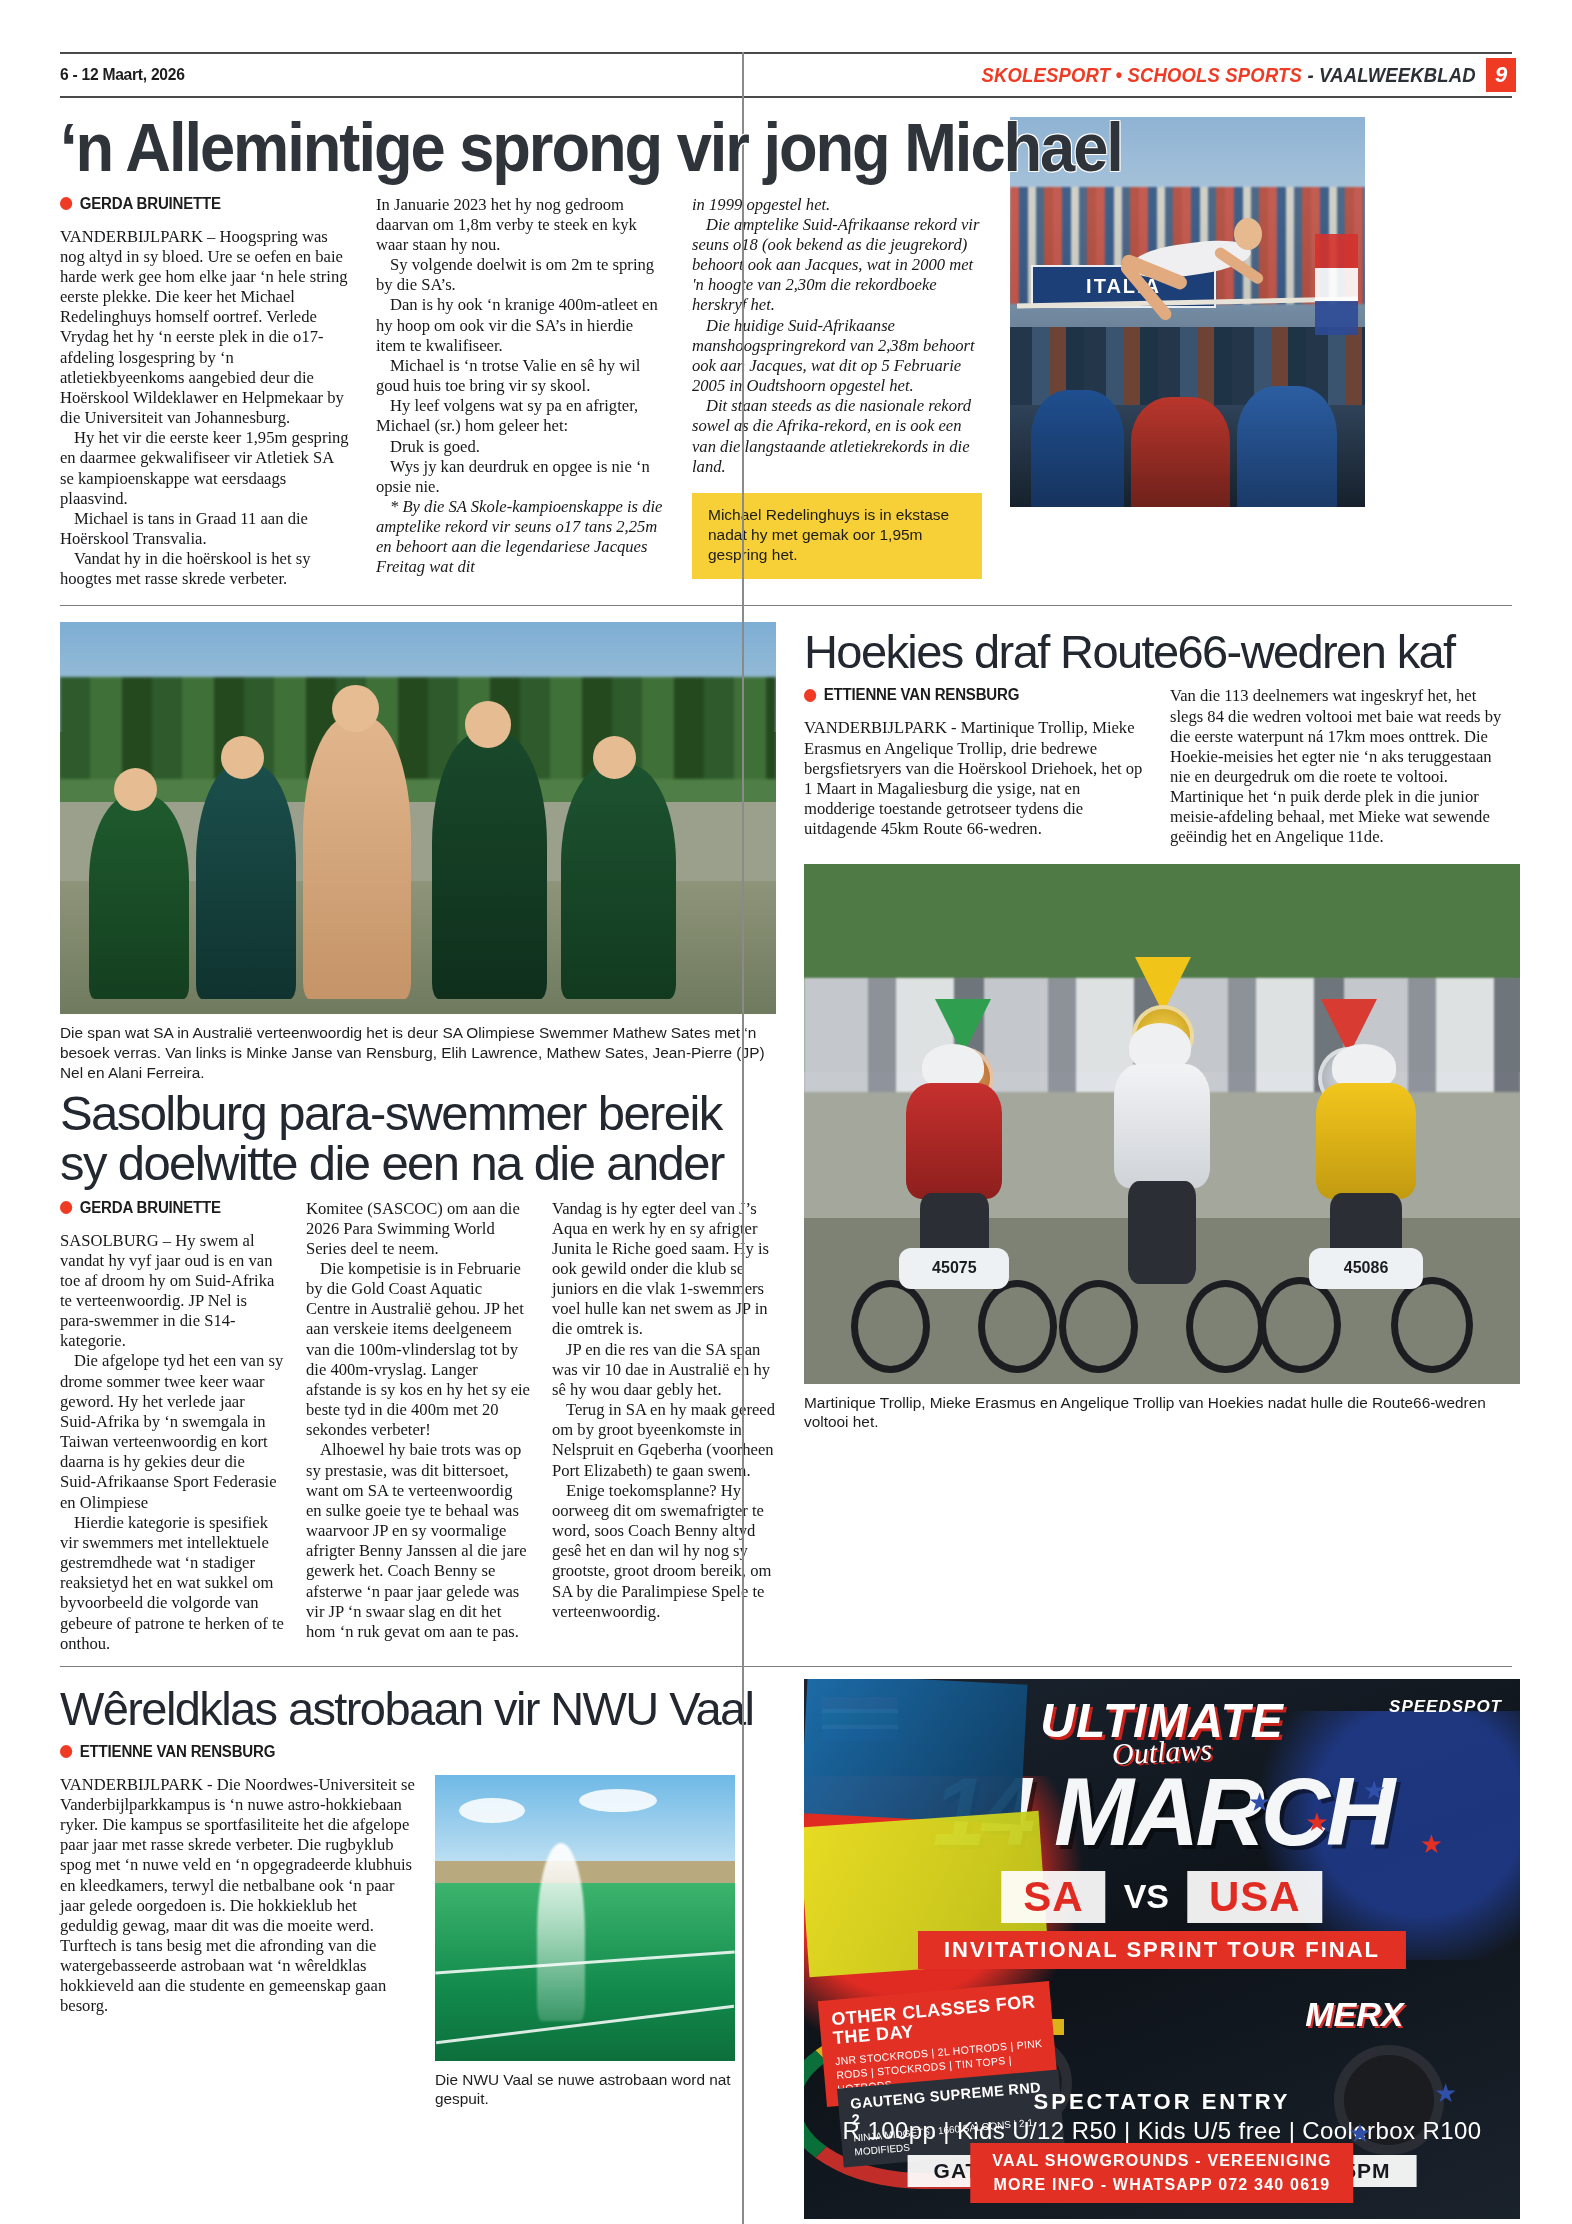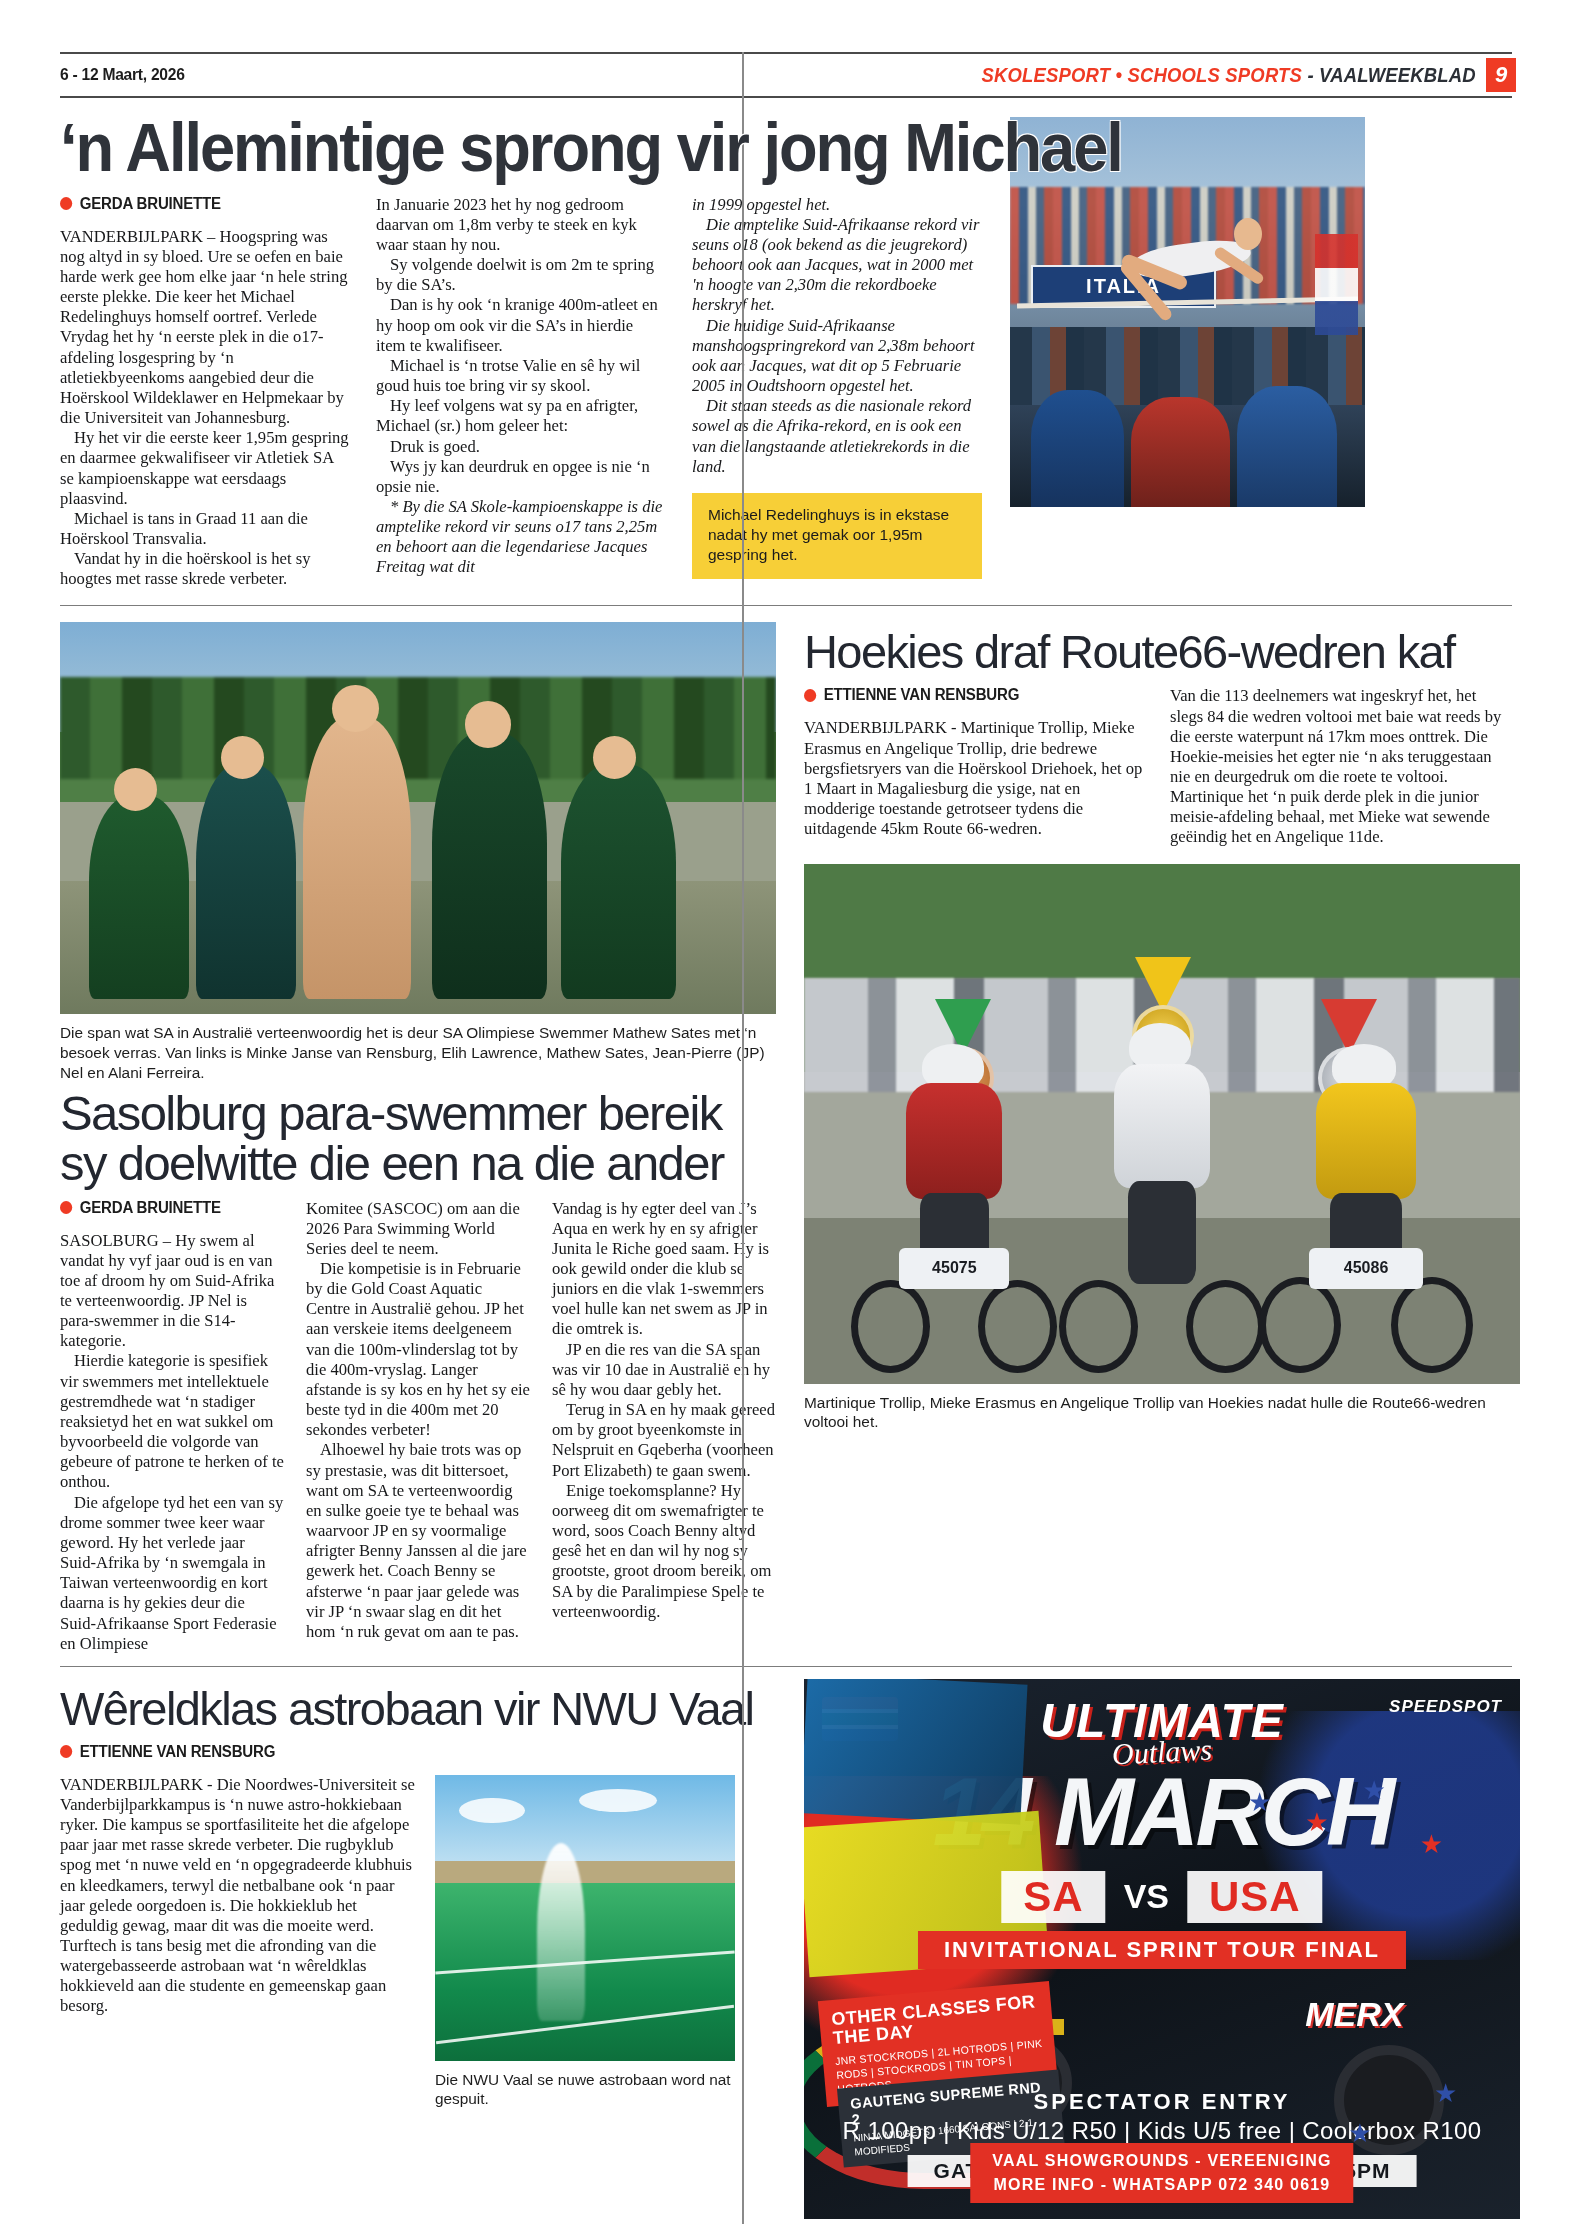--- a/index.html
+++ b/index.html
@@ -253,21 +253,21 @@
   .r3 .jersey { background: linear-gradient(#f2c61d,#c29a10); }
   .rider .helm { position:absolute; left:31%; top:-2%; width:36%; height:14%;
      background:#eef0f2; border-radius:50% 50% 42% 42%; }
   .rider .legs { position:absolute; left:30%; top:44%; width:40%; height:30%;
      background:#2b2f35; border-radius:16%; }
   .rider .wheel { position:absolute; bottom:0; width:46%; padding-bottom:46%;
      border: 7px solid #1b1d21; border-radius:50%; }
   .rider .wheel.wl { left:-10%; }
   .rider .wheel.wr { right:-10%; }
   .numplate { position:absolute; bottom:26%; left:18%; width:64%; height:13%;
-     background:#eef1f4; border-radius:6px; color:#1a1d22;
+     background:#eef1f4; border-radius:12px; color:#1a1d22;
      font-family:"Liberation Sans",sans-serif; font-weight:bold; font-size:16px;
      display:flex;align-items:center;justify-content:center; }
 
   
   .hockeyphoto { width: 300px; height: 286px; position: relative; overflow: hidden;
      background: linear-gradient(#7dc1e8 0 30%, #2fa35f 30% 100%); }
   .hockeyphoto .sky{position:absolute;left:0;right:0;top:0;height:32%;
      background:linear-gradient(#6fb9e6,#bfe0f2);}
   .hockeyphoto .cloud{position:absolute;background:#fff;border-radius:50%;opacity:.85;}
   .hockeyphoto .c1{left:8%;top:8%;width:22%;height:9%;}
@@ -460,22 +460,22 @@
         <span>sy doelwitte die een na die ander</span>
       </h2>
 
       <div class="cols3">
         <div class="col">
           <div class="byline">
             <span class="dot"></span>
             <span>GERDA BRUINETTE</span>
           </div>
           <p>SASOLBURG – Hy swem al vandat hy vyf jaar oud is en van toe af droom hy om Suid-Afrika te verteenwoordig. JP Nel is para-swemmer in die S14-kategorie.</p>
+          <p>Die afgelope tyd het een van sy drome sommer twee keer waar geword. Hy het verlede jaar Suid-Afrika by ‘n swemgala in Taiwan verteenwoordig en kort daarna is hy gekies deur die Suid-Afrikaanse Sport Federasie en Olimpiese</p>
           <p>Hierdie kategorie is spesifiek vir swemmers met intellektuele gestremdhede wat ‘n stadiger reaksietyd het en wat sukkel om byvoorbeeld die volgorde van gebeure of patrone te herken of te onthou.</p>
-          <p>Die afgelope tyd het een van sy drome sommer twee keer waar geword. Hy het verlede jaar Suid-Afrika by ‘n swemgala in Taiwan verteenwoordig en kort daarna is hy gekies deur die Suid-Afrikaanse Sport Federasie en Olimpiese</p>
         </div>
         <div class="col">
           <p class="noind">Komitee (SASCOC) om aan die 2026 Para Swimming World Series deel te neem.</p>
           <p>Die kompetisie is in Februarie by die Gold Coast Aquatic Centre in Australië gehou. JP het aan verskeie items deelgeneem van die 100m-vlinderslag tot by die 400m-vryslag. Langer afstande is sy kos en hy het sy eie beste tyd in die 400m met 20 sekondes verbeter!</p>
           <p>Alhoewel hy baie trots was op sy prestasie, was dit bittersoet, want om SA te verteenwoordig en sulke goeie tye te behaal was waarvoor JP en sy voormalige afrigter Benny Janssen al die jare gewerk het. Coach Benny se afsterwe ‘n paar jaar gelede was vir JP ‘n swaar slag en dit het hom ‘n ruk gevat om aan te pas.</p>
         </div>
         <div class="col">
           <p class="noind">Vandag is hy egter deel van J’s Aqua en werk hy en sy afrigter Junita le Riche goed saam. Hy is ook gewild onder die klub se juniors en die vlak 1-swemmers voel hulle kan net swem as JP in die omtrek is.</p>
           <p>JP en die res van die SA span was vir 10 dae in Australië en hy sê hy wou daar gebly het.</p>
           <p>Terug in SA en hy maak gereed om by groot byeenkomste in Nelspruit en Gqeberha (voorheen Port Elizabeth) te gaan swem.</p>

